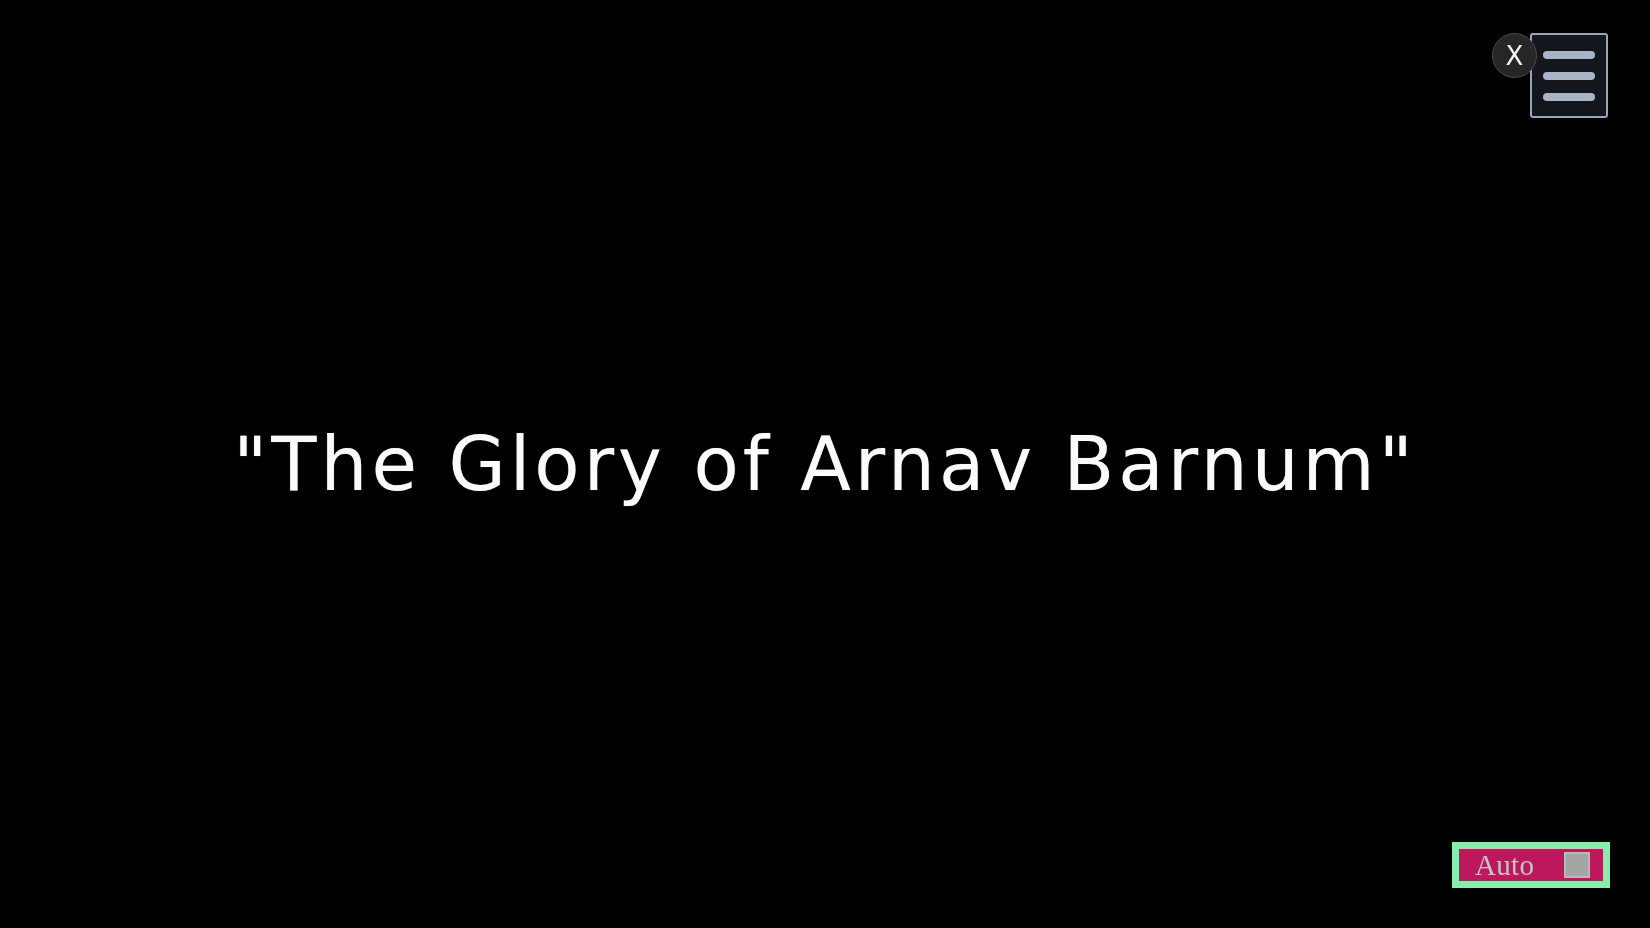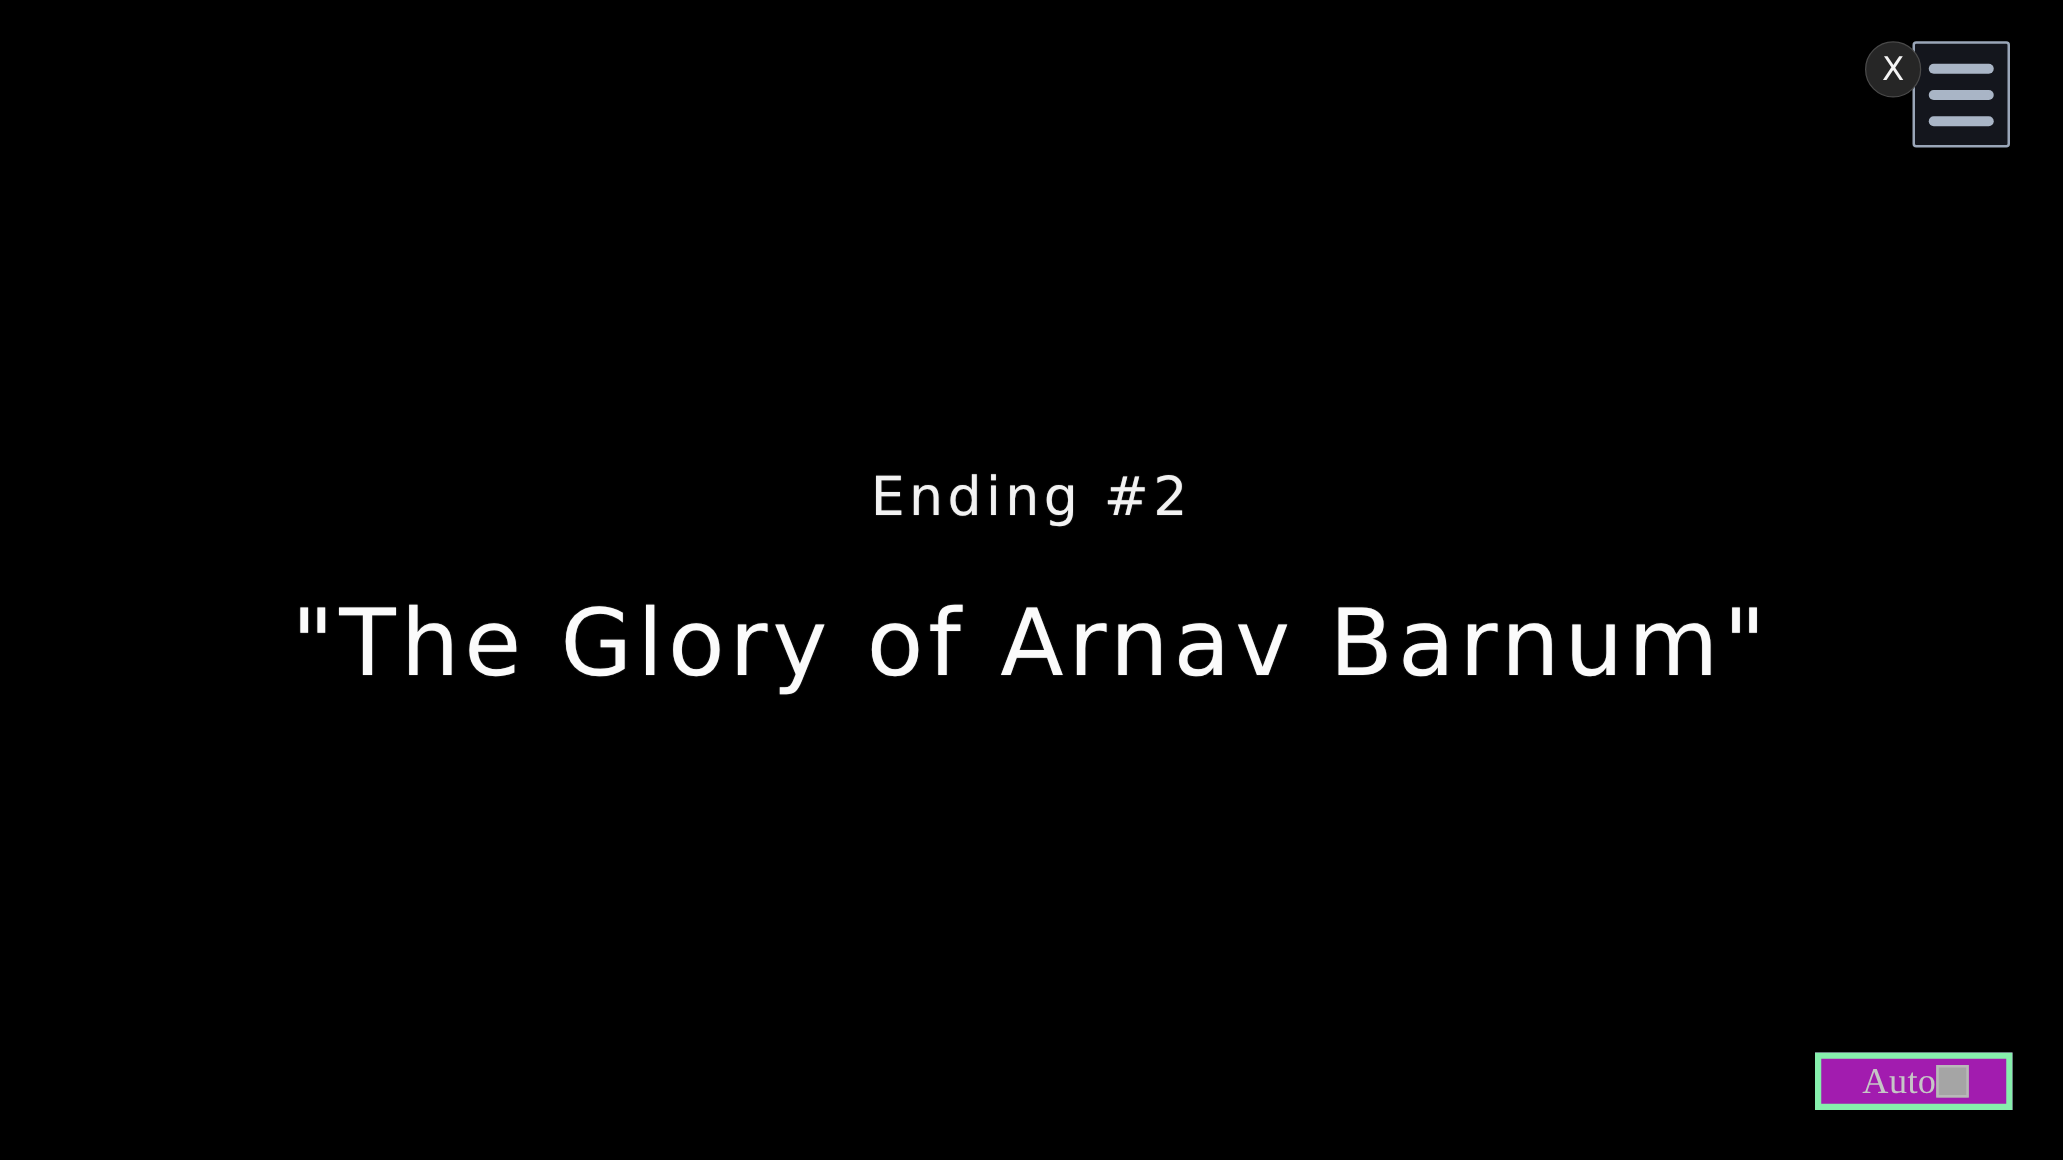--- a/index.html
+++ b/index.html
@@ -115,25 +115,25 @@
     letter-spacing:0;
   }
 
   
   #auto-panel {
     position:absolute;
     left:1452px;
     top:842px;
     width:158px;
     height:46px;
-    background:#a21caf;
-    border:5px solid #86efac;
+    background:#be185d;
+    border:7px solid #86efac;
     display:flex;
     align-items:center;
-    justify-content:center;
+    justify-content:space-between;
     padding:0 13px 0 16px;
     cursor:pointer;
   }
 
   #auto-label {
     color:#c6c6c6;
     font-family:"Liberation Serif", serif;
     font-size:29px;
     line-height:1;
     letter-spacing:0.3px;
@@ -146,21 +146,20 @@
     border:2px solid #b9b9b9;
     cursor:pointer;
   }
 </style>
 </head>
 <body>
 
 <div id="screen">
 
   <div id="ending-text-block">
-    <div id="ending-number">Ending #2</div>
     <div id="ending-title">"The Glory of Arnav Barnum"</div>
   </div>
 
   <div id="menu-cluster">
 
     <div id="menu-button">
       <span class="menu-bar"></span>
       <span class="menu-bar"></span>
       <span class="menu-bar"></span>
     </div>

